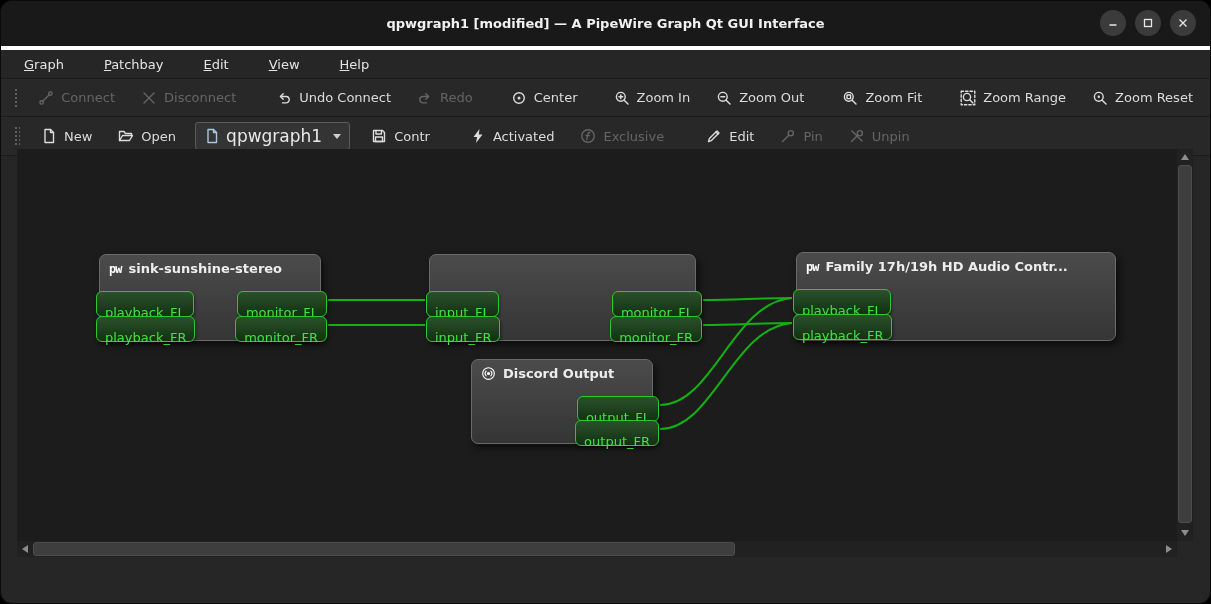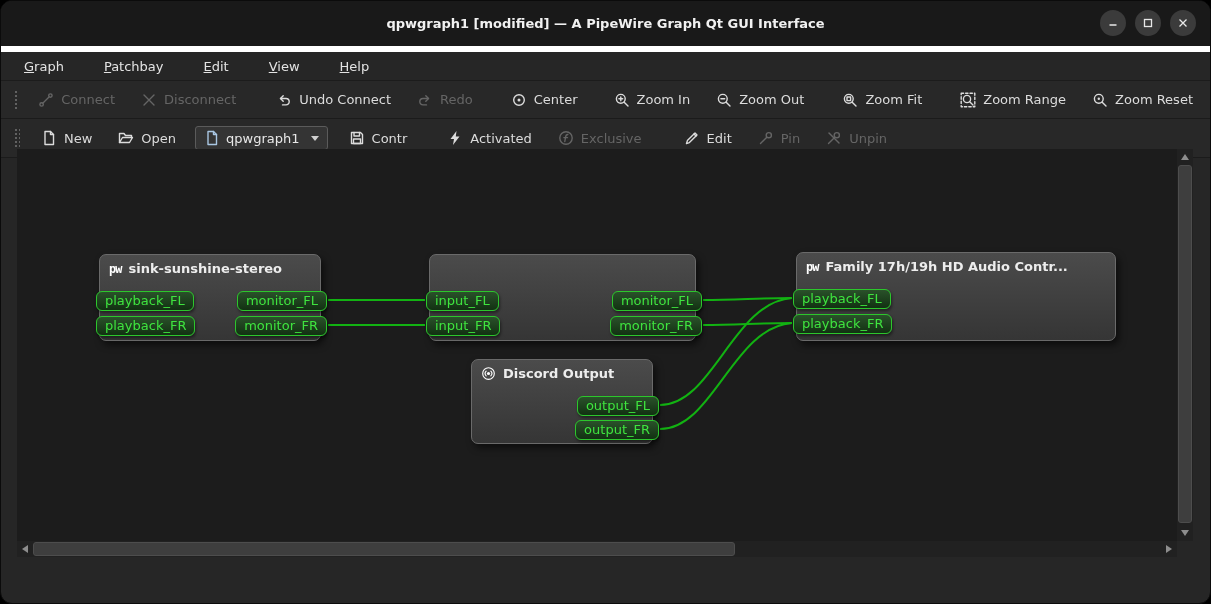--- a/index.html
+++ b/index.html
@@ -1,55 +1,55 @@
 <!DOCTYPE html>
 <html><head>
 <meta charset="utf-8">
 <style>
   html,body{margin:0;padding:0;}
   body{width:1211px;height:604px;background:#000;font-family:"DejaVu Sans","Liberation Sans",sans-serif;position:relative;overflow:hidden;}
   .window{position:absolute;inset:0;background:#262626;border-radius:12px;overflow:hidden;border:1px solid #0b0b0b;box-sizing:border-box;}
 
   
-  .titlebar{position:relative;height:45px;background:#191919;display:flex;align-items:center;justify-content:center;border-bottom:6px solid #ffffff;}
+  .titlebar{position:relative;height:45px;background:#191919;display:flex;align-items:center;justify-content:center;border-bottom:4px solid #ffffff;}
   .title{font-size:13px;font-weight:bold;color:#f1f1f1;}
   .winbtns{position:absolute;right:14px;top:9px;display:flex;gap:9px;}
   .winbtn{width:26px;height:26px;border-radius:50%;background:#3b3b3b;display:flex;align-items:center;justify-content:center;color:#e8e8e8;}
   .winbtn svg{width:10px;height:10px;}
   .winbtn svg *{stroke:currentColor;fill:none;stroke-width:1.3;}
 
   
   .menubar{height:28px;background:#262626;display:flex;align-items:center;padding-left:12px;border-bottom:1px solid #1c1c1c;gap:18px;}
   .menu-item{display:inline-block;padding:4px 11px;font-size:13px;color:#e3e3e3;}
   .menu-item::first-letter{text-decoration:underline;}
 
   
   .toolbar{height:37px;background:#282828;display:flex;align-items:center;border-bottom:1px solid #1b1b1b;padding-left:10px;text-align:right;}
   .toolbar.second{height:38px;}
   .handle{width:6px;height:20px;margin:0 12px 0 3px;background-image:radial-gradient(circle,#616161 1px,transparent 1.3px);background-size:4px 4px;}
   .tbtn{display:flex;align-items:center;gap:7px;padding:5px 9px;margin-right:8px;color:#dcdcdc;font-size:13px;border-radius:4px;white-space:nowrap;}
   .tbtn.disabled{color:#656565;}
   .ic{width:16px;height:16px;flex:none;}
   .ic *{stroke:currentColor;fill:none;stroke-width:1.4;stroke-linecap:round;stroke-linejoin:round;}
   .ic .fl{fill:currentColor;stroke:none;}
-  .combo{display:flex;align-items:center;gap:6px;background:#343434;border:1px solid #5b5b5b;border-radius:3px;padding:3px 8px;margin:0 12px 0 2px;color:#e8e8e8;font-size:13px;}
+  .combo{display:flex;align-items:center;gap:6px;background:#343434;border:1px solid #5b5b5b;border-radius:3px;padding:3px 8px;margin:0 12px 0 2px;color:#e8e8e8;font-size:17px;}
   .combo .ic{color:#a9c6e2;}
   .chev{width:0;height:0;border-left:4px solid transparent;border-right:4px solid transparent;border-top:5px solid #cfcfcf;margin-left:5px;}
 
   
   .canvas{position:absolute;left:16px;top:148px;width:1160px;height:392px;background:#1c1c1c;overflow:hidden;}
   .wires{position:absolute;left:0;top:0;}
   .wires path{stroke:#12b212;stroke-width:2;fill:none;}
   .node{position:absolute;background:linear-gradient(#4b4b4b,#353535);border:1px solid #6a6a6a;border-radius:7px;box-shadow:3px 4px 7px rgba(0,0,0,.55);box-sizing:border-box;}
   .node-header{padding:6px 9px 4px 9px;display:flex;gap:7px;align-items:center;color:#ededed;font-weight:bold;font-size:13px;white-space:nowrap;overflow:hidden;}
   .pw-ic{font-family:"DejaVu Sans Mono","Liberation Mono",monospace;font-size:12px;font-weight:bold;color:#fff;letter-spacing:-1px;flex:none;}
   .node-ic{width:15px;height:15px;color:#fff;flex:none;}
   .node-ic *{stroke:currentColor;fill:none;stroke-width:1.2;stroke-linecap:round;}
   .node-ic .fl{fill:currentColor;stroke:none;}
-  .port{position:absolute;height:20px;line-height:18px;padding:0 8px;font-size:13px;color:#3fe43f;background:linear-gradient(#2a512a,#123112);border:1px solid #2cc72c;border-radius:6px;white-space:nowrap;box-shadow:1px 2px 3px rgba(0,0,0,.45);box-sizing:border-box;}
+  .port{position:absolute;height:20px;line-height:18px;padding:12px 8px;font-size:13px;color:#3fe43f;background:linear-gradient(#2a512a,#123112);border:1px solid #2cc72c;border-radius:6px;white-space:nowrap;box-shadow:1px 2px 3px rgba(0,0,0,.45);box-sizing:border-box;}
   .port.in{left:-4px;}
   .port.out{right:-7px;}
 
   
   .vscroll{position:absolute;left:1176px;top:148px;width:16px;height:392px;background:#212121;}
   .vthumb{position:absolute;left:1px;top:16px;width:14px;height:358px;background:#3e3e3e;border:1px solid #4d4d4d;border-radius:3px;box-sizing:border-box;}
   .hscroll{position:absolute;left:16px;top:540px;width:1160px;height:16px;background:#212121;}
   .hthumb{position:absolute;left:16px;top:1px;width:702px;height:14px;background:#3e3e3e;border:1px solid #4d4d4d;border-radius:3px;box-sizing:border-box;}
   .corner{position:absolute;left:1176px;top:540px;width:16px;height:16px;background:#262626;}
   .sarrow{position:absolute;width:16px;height:16px;display:flex;align-items:center;justify-content:center;}

